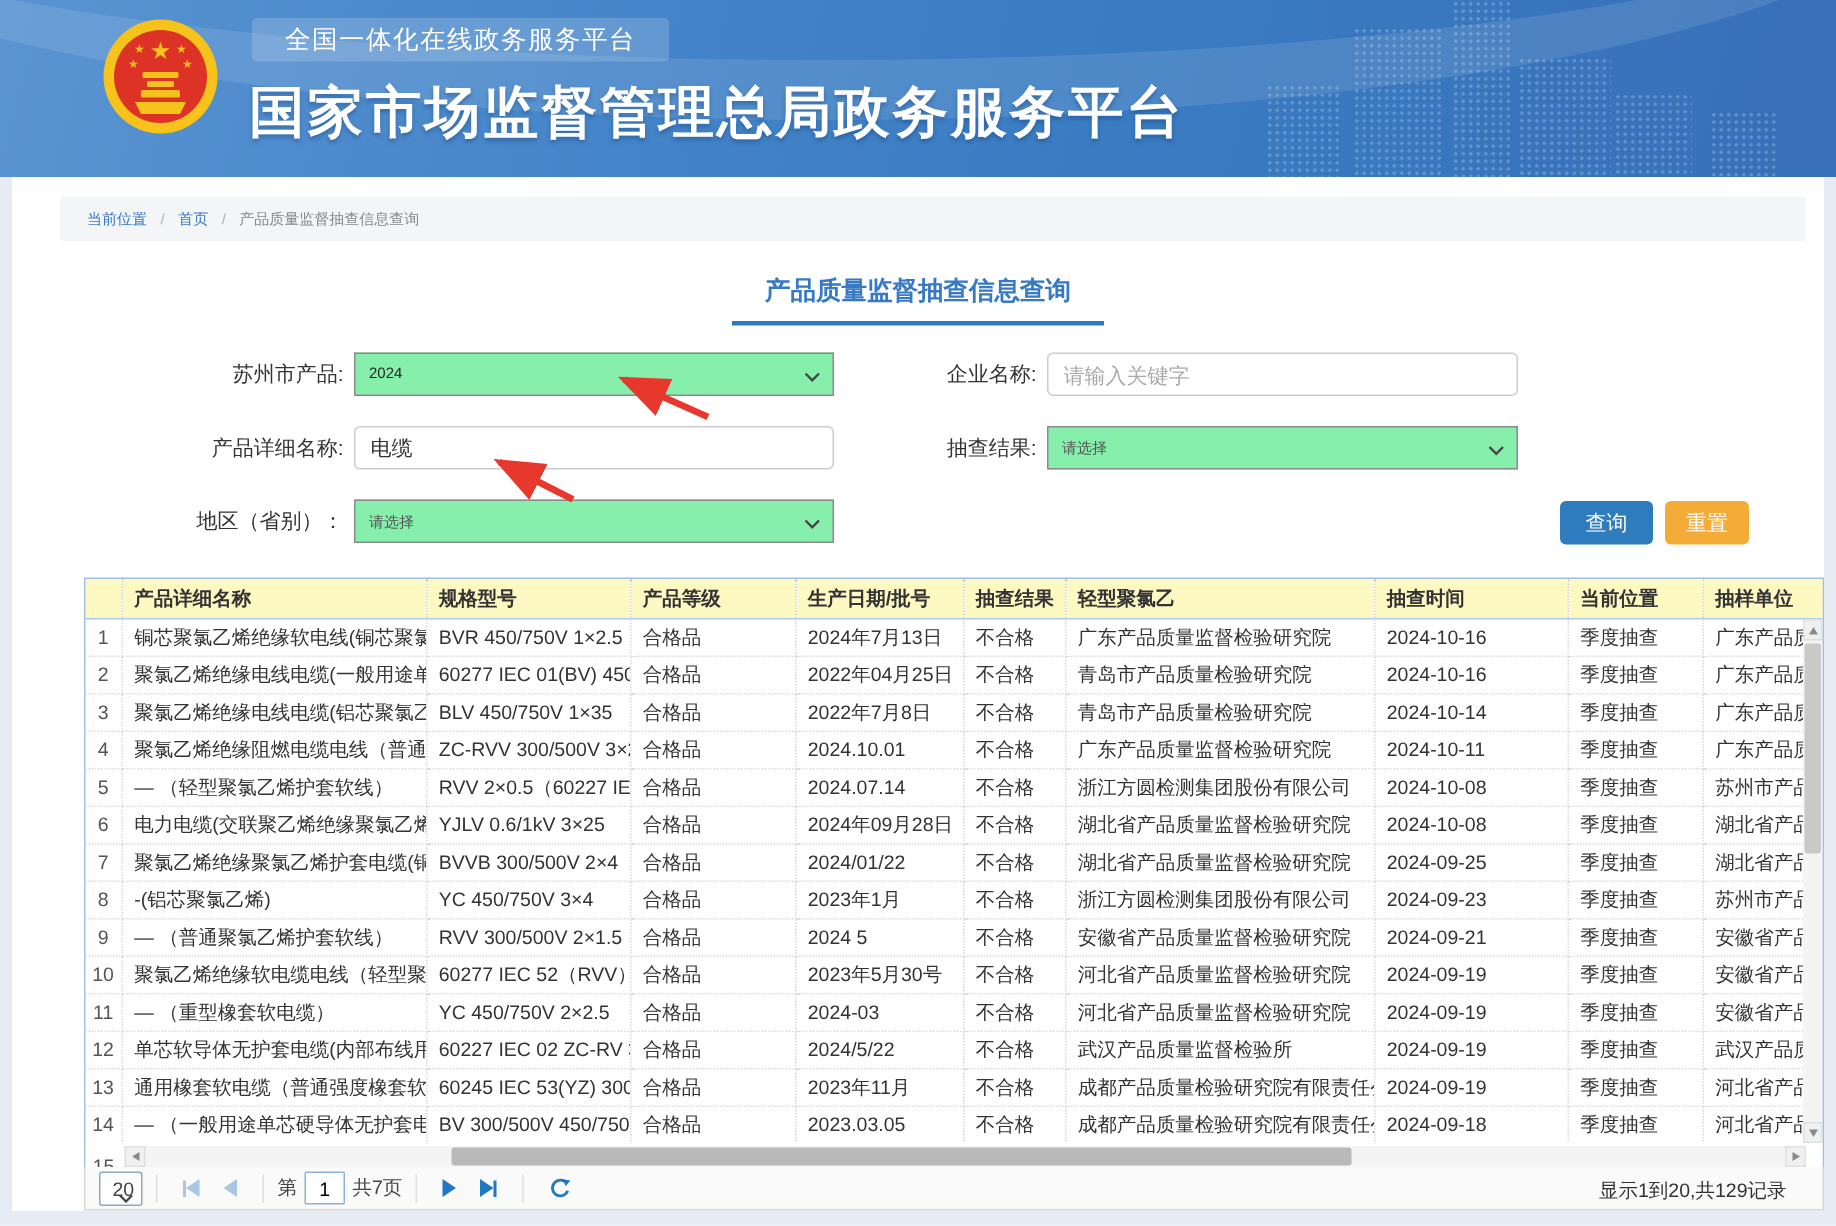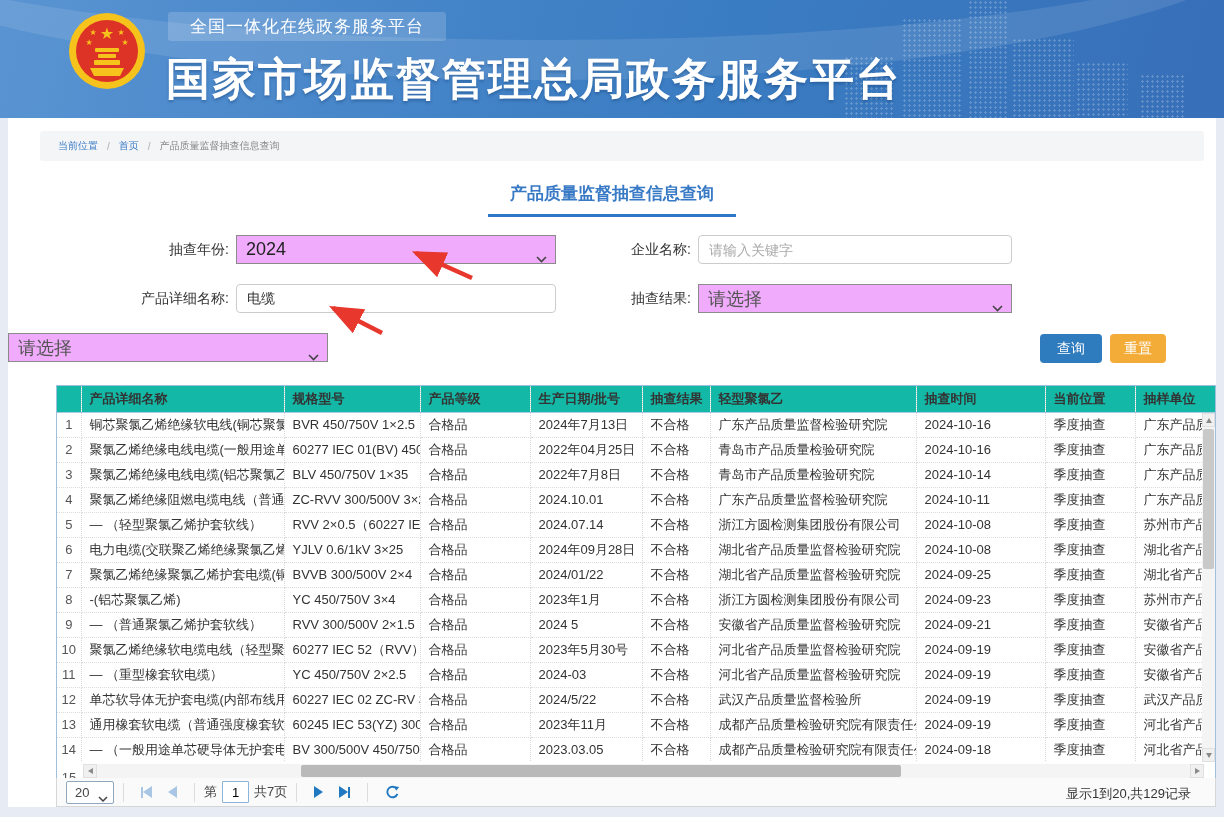--- a/index.html
+++ b/index.html
@@ -13,59 +13,59 @@
   .header .swoosh { position:absolute; left:-200px; top:-260px; width:1500px; height:340px;
             border-radius:50%; border-bottom:40px solid rgba(255,255,255,0.10); }
   .skyline { position:absolute; right:0; top:0; width:420px; height:118px; }
   .bld { position:absolute; bottom:0;
          background-image:radial-gradient(rgba(255,255,255,0.38) 1px, transparent 1.2px);
          background-size:5px 5px; opacity:.55; }
   .emblem { position:absolute; left:68px; top:12px; width:78px; height:78px; }
   .plat-pill { position:absolute; left:168px; top:12px; height:29px; padding:0 22px;
                background:rgba(255,255,255,0.17); border-radius:3px;
                color:#fff; font-size:17px; line-height:29px; letter-spacing:1px; }
-  .site-title { position:absolute; left:166px; top:50px; color:#fff; font-size:44px;
+  .site-title { position:absolute; left:166px; top:50px; color:#fff; font-size:37px;
                 font-weight:bold; letter-spacing:2px;
                 text-shadow:0 2px 3px rgba(10,50,100,0.35); }
 
   
   .card { position:absolute; left:8px; top:118px; width:1208px; height:689px; background:#fff; }
 
   .breadcrumb { position:absolute; left:32px; top:13px; width:1164px; height:30px;
                 background:#f4f5f7; border-radius:3px; font-size:10px;
                 display:flex; align-items:center; padding-left:18px; color:#888; }
   .breadcrumb .lnk { color:#3779c5; cursor:pointer; }
   .breadcrumb .sep { margin:0 9px; color:#b0b0b0; }
 
   .tab-wrap { position:absolute; left:0; top:58px; width:1208px; text-align:center; }
   .tab { display:inline-block; color:#3779c5; font-size:17px; font-weight:bold;
          padding:6px 22px 9px; border-bottom:3px solid #2e78c8; cursor:pointer; }
 
   
   .frow { position:absolute; height:29px; display:flex; align-items:center; }
   .flabel { display:inline-block; text-align:right; font-size:14px; color:#333; padding-right:7px; }
-  .sel { position:relative; background:#f0abfc; border:1px solid #8b8b8b;
+  .sel { position:relative; background:#86efac; border:1px solid #8b8b8b;
          height:29px; display:flex; align-items:center; padding:0 26px 0 9px;
-         font-size:18px; color:#222; cursor:pointer; }
+         font-size:10px; color:#222; cursor:pointer; }
   .sel .chev { position:absolute; right:8px; top:11px; }
   .txt { height:29px; border:1px solid #ccc; border-radius:4px; padding:0 10px;
          font-family:"Liberation Sans","DejaVu Sans",sans-serif; font-size:14px; color:#333; outline:none; }
   .txt::placeholder { color:#aaa; }
   .btn { height:29px; border:none; border-radius:4px; color:#fff; font-size:14px;
          cursor:pointer; font-family:inherit; }
   .btn-query { background:#2e7bbd; width:62px; position:absolute; left:1032px; top:216px; }
   .btn-reset { background:#f3ac38; width:56px; position:absolute; left:1102px; top:216px; }
 
   
   .grid-wrap { position:absolute; left:48px; top:267px; width:1160px; height:394px;
                border:1px solid #9fc0dd; overflow:hidden; background:#fff; }
   table#grid { border-collapse:collapse; table-layout:fixed; width:1147px; font-size:13px; color:#333; }
   #grid th { height:26px; font-weight:bold; text-align:left; padding:0 0 0 8px;
              border-right:1px dotted #cfcfcf; border-bottom:1px solid #aacbe3;
-             white-space:nowrap; overflow:hidden; background:#14b8a6; color:#333; }
+             white-space:nowrap; overflow:hidden; background:#fef9c3; color:#333; }
   #grid td { height:24px; padding:0 0 0 8px; line-height:24px;
              border-right:1px dotted #d8d8d8; border-bottom:1px dotted #dcdcdc;
              white-space:nowrap; overflow:hidden; }
   #grid td.rn { text-align:center; padding:0; color:#555; }
 
   
   .vscroll { position:absolute; right:0; top:27px; width:13px; height:349px; background:#f4f4f4; }
   .sbtn { position:absolute; left:0; width:13px; height:14px; background:#f0f0f0;
           border:1px solid #e0e0e0; display:flex; align-items:center; justify-content:center; cursor:pointer; }
   .tri-up { width:0; height:0; border-left:3.5px solid transparent; border-right:3.5px solid transparent; border-bottom:5px solid #8a8a8a; }
@@ -78,21 +78,21 @@
                  font-size:13px; color:#555; text-align:center; line-height:24px; padding-top:4px; }
   .hscroll { position:absolute; left:26px; top:2px; width:1121px; height:14px; background:#f4f4f4; }
   .hbtn { position:absolute; top:0; width:14px; height:14px; background:#f0f0f0; border:1px solid #e0e0e0;
           display:flex; align-items:center; justify-content:center; cursor:pointer; }
   .hthumb { position:absolute; left:218px; top:1px; width:600px; height:12px; background:#b9b9b9; border-radius:2px; cursor:pointer; }
 
   
   .pager { position:absolute; left:48px; top:660px; width:1160px; height:29px; background:#fafafa;
            border:1px solid #d6d6d6; border-top:none; display:flex; align-items:center;
            font-size:13px; color:#444; }
-  .psel { position:relative; margin-left:9px; width:48px; height:23px; background:#fff;
+  .psel { position:relative; margin-left:9px; width:29px; height:23px; background:#fff;
           border:1px solid #8fa8c0; border-radius:2px; display:flex; align-items:center;
           padding-left:8px; font-size:13px; cursor:pointer; }
   .psel .chev { position:absolute; right:5px; top:8px; }
   .psep { width:1px; height:19px; background:#ddd; margin:0 9px; }
   .pico { display:flex; align-items:center; margin:0 8px; cursor:pointer; }
   .pt-l { width:0; height:0; border-top:6px solid transparent; border-bottom:6px solid transparent; border-right:9px solid currentColor; }
   .pt-r { width:0; height:0; border-top:6px solid transparent; border-bottom:6px solid transparent; border-left:9px solid currentColor; }
   .pbar { width:2px; height:11px; background:currentColor; }
   .ico-dis { color:#a9c7e4; }
   .ico-en { color:#2079c0; }
@@ -140,21 +140,21 @@
     <span class="lnk">首页</span>
     <span class="sep">/</span>
     <span>产品质量监督抽查信息查询</span>
   </div>
 
   <div class="tab-wrap">
     <span class="tab">产品质量监督抽查信息查询</span>
   </div>
 
   <div class="frow" style="left:0; top:117px; width:560px;">
-    <span class="flabel" style="width:228px;">抽查年份:</span>
+    <span class="flabel" style="width:228px;">苏州市产品:</span>
     <div class="sel" style="width:320px;">
       <span>2024</span>
       <span class="chev">
         <svg width="11" height="7">
             <polyline points="1,1 5.5,5.5 10,1" fill="none" stroke="#444" stroke-width="1.6"></polyline>
           </svg>
       </span>
     </div>
   </div>
   <div class="frow" style="left:560px; top:117px; width:560px;">
@@ -172,20 +172,21 @@
       <span style="color:#555;">请选择</span>
       <span class="chev">
         <svg width="11" height="7">
             <polyline points="1,1 5.5,5.5 10,1" fill="none" stroke="#444" stroke-width="1.6"></polyline>
           </svg>
       </span>
     </div>
   </div>
 
   <div class="frow" style="left:0; top:215px; width:560px;">
+    <span class="flabel" style="width:228px;">地区（省别）：</span>
     <div class="sel" style="width:320px;">
       <span style="color:#555;">请选择</span>
       <span class="chev">
         <svg width="11" height="7">
             <polyline points="1,1 5.5,5.5 10,1" fill="none" stroke="#444" stroke-width="1.6"></polyline>
           </svg>
       </span>
     </div>
   </div>
   <button class="btn btn-query">查询</button>

